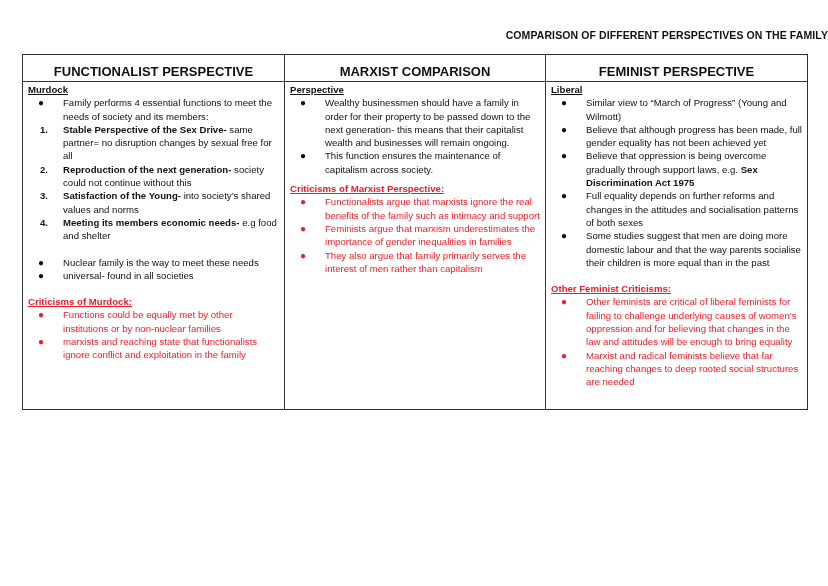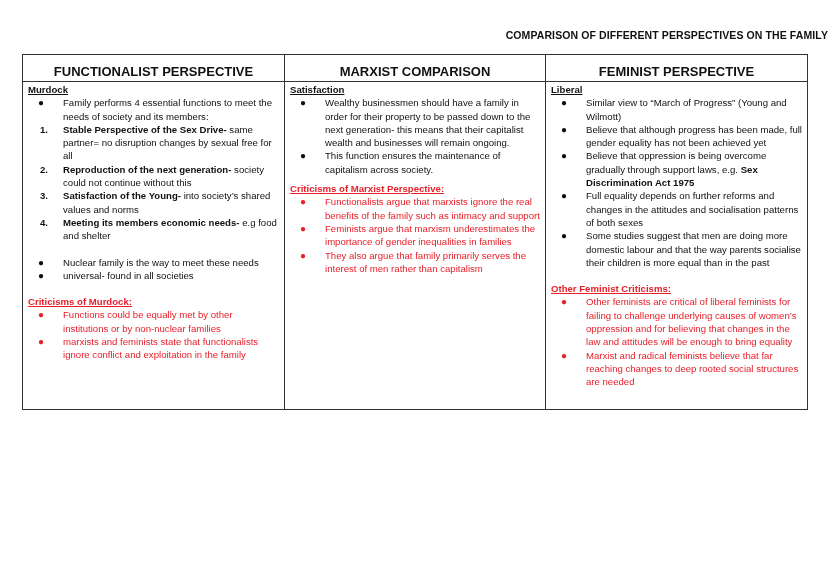--- a/index.html
+++ b/index.html
@@ -59,26 +59,26 @@
         </ol>
         <div class="gap"></div>
         <ul>
           <li><span class="mark dot">●</span><span>Nuclear family is the way to meet these needs</span></li>
           <li><span class="mark dot">●</span><span>universal- found in all societies</span></li>
         </ul>
         <div class="gap"></div>
         <div class="sec-head red">Criticisms of Murdock:</div>
         <ul class="red">
           <li><span class="mark dot">●</span><span>Functions could be equally met by other institutions  or by non-nuclear families</span></li>
-          <li><span class="mark dot">●</span><span>marxists and feminists state that functionalists ignore conflict and exploitation in the family</span></li>
+          <li><span class="mark dot">●</span><span>marxists and reaching state that functionalists ignore conflict and exploitation in the family</span></li>
         </ul>
       </td>
 
       <td class="cell">
-        <div class="sec-head">Satisfaction</div>
+        <div class="sec-head">Perspective</div>
         <ul>
           <li><span class="mark dot">●</span><span>Wealthy businessmen should have a family in order for their property to be passed down to the next generation- this means that their capitalist wealth and businesses will remain ongoing.</span></li>
           <li><span class="mark dot">●</span><span>This function ensures the maintenance of capitalism across society.</span></li>
         </ul>
         <div class="gap-s"></div>
         <div class="sec-head red">Criticisms of Marxist Perspective:</div>
         <ul class="red">
           <li><span class="mark dot">●</span><span>Functionalists argue that marxists ignore the real benefits of the family such as intimacy and support</span></li>
           <li><span class="mark dot">●</span><span>Feminists argue that marxism underestimates the importance of gender inequalities in families</span></li>
           <li><span class="mark dot">●</span><span>They also argue that family primarily serves the interest of men rather than capitalism</span></li>

